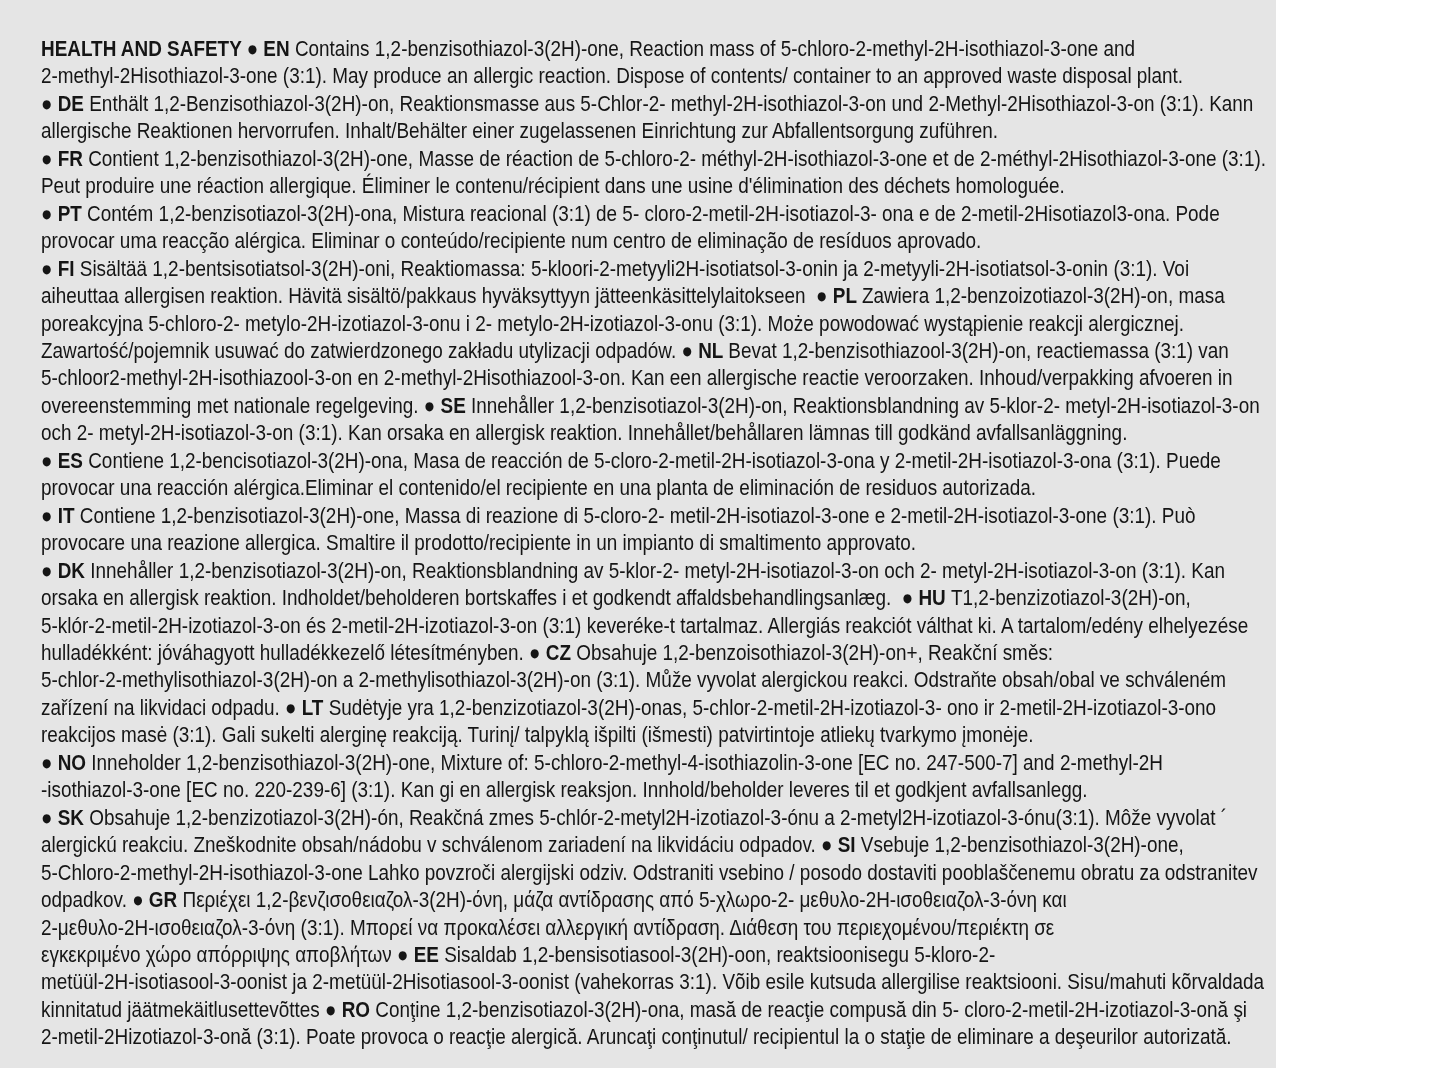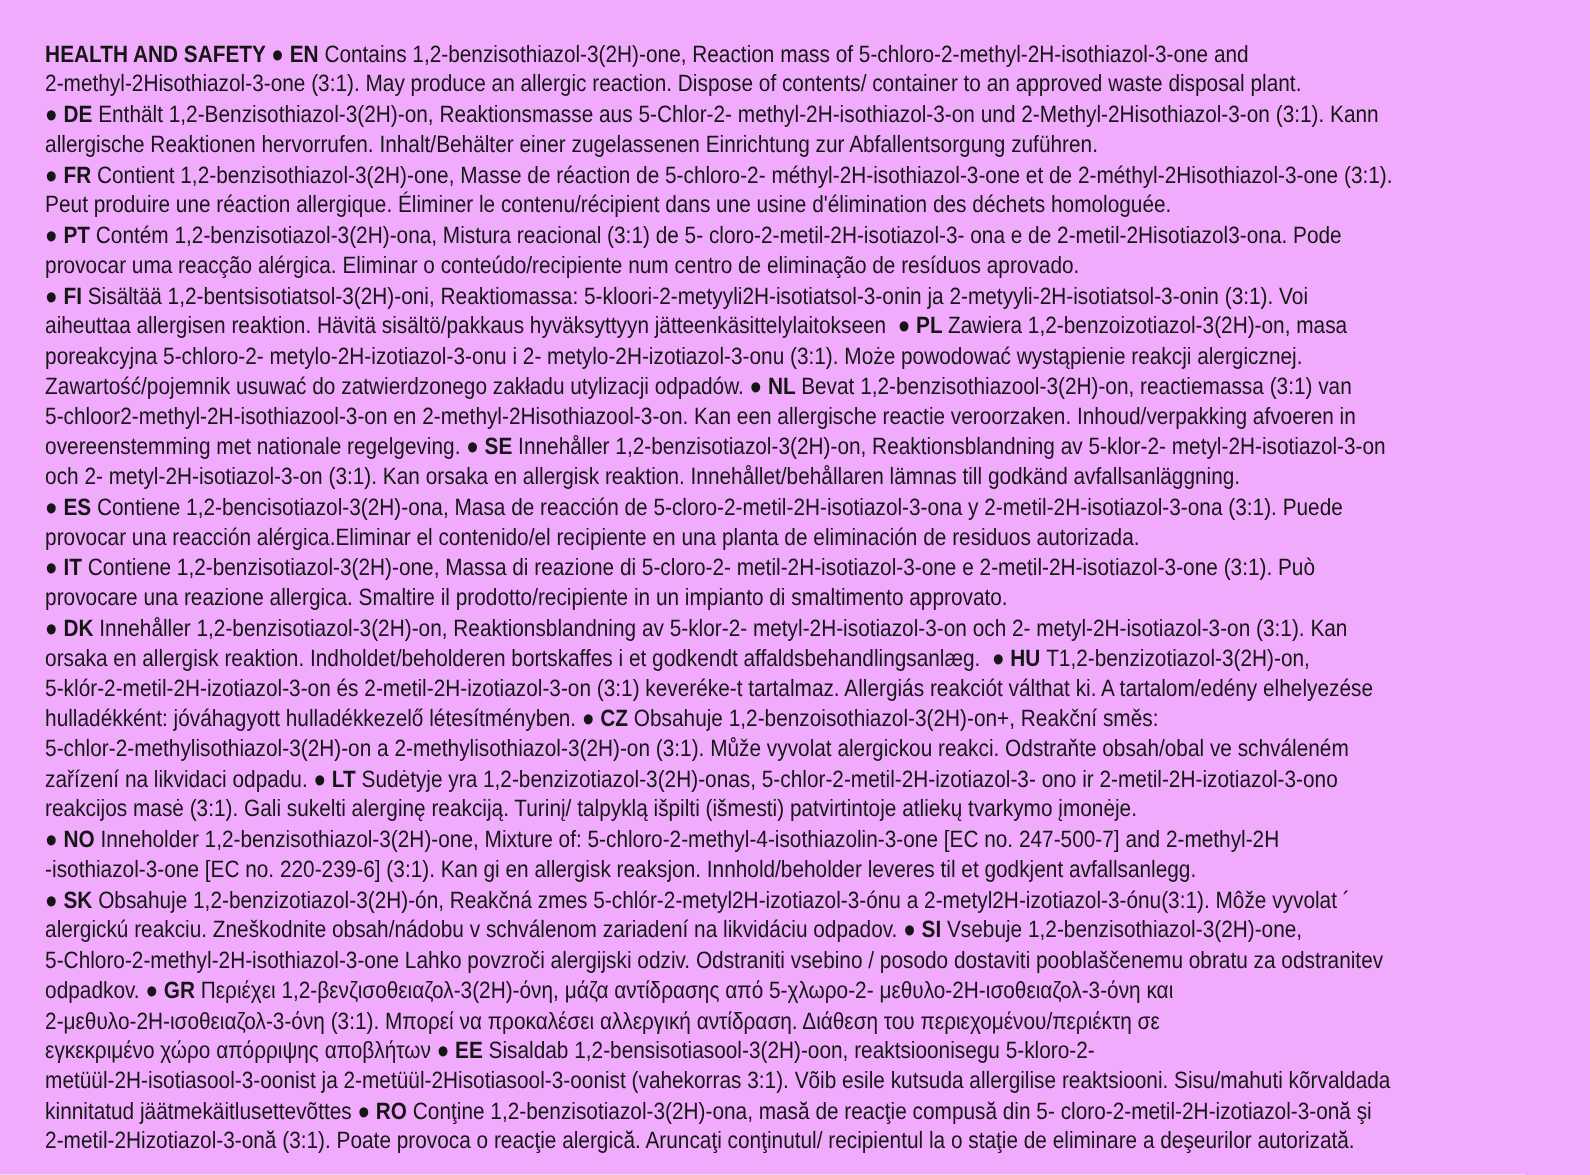--- a/index.html
+++ b/index.html
@@ -2,23 +2,23 @@
 <html><head>
 <meta charset="utf-8">
 <style>
   html, body {
     margin: 0;
     padding: 0;
     background: #ffffff;
   }
   .page {
     position: relative;
-    width: 1445px;
+    width: 1276px;
     height: 1068px;
-    background: #f0abfc;
+    background: #e5e5e5;
     overflow: hidden;
   }
   .label-block {
     position: absolute;
     left: 41px;
     top: 36px;
     width: 1372px;
   }
   .condense {
     transform: scaleX(0.88);

